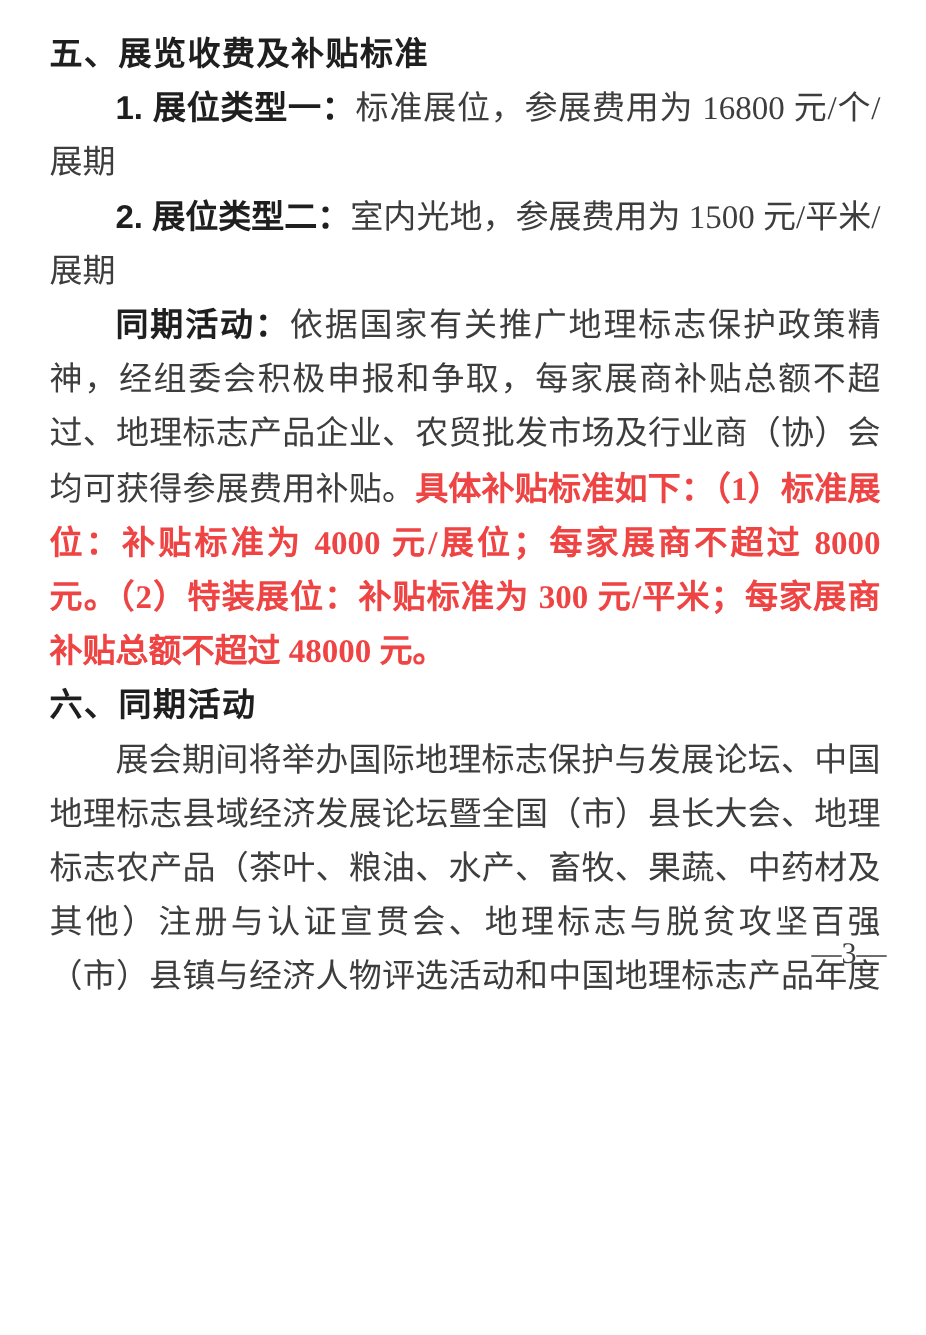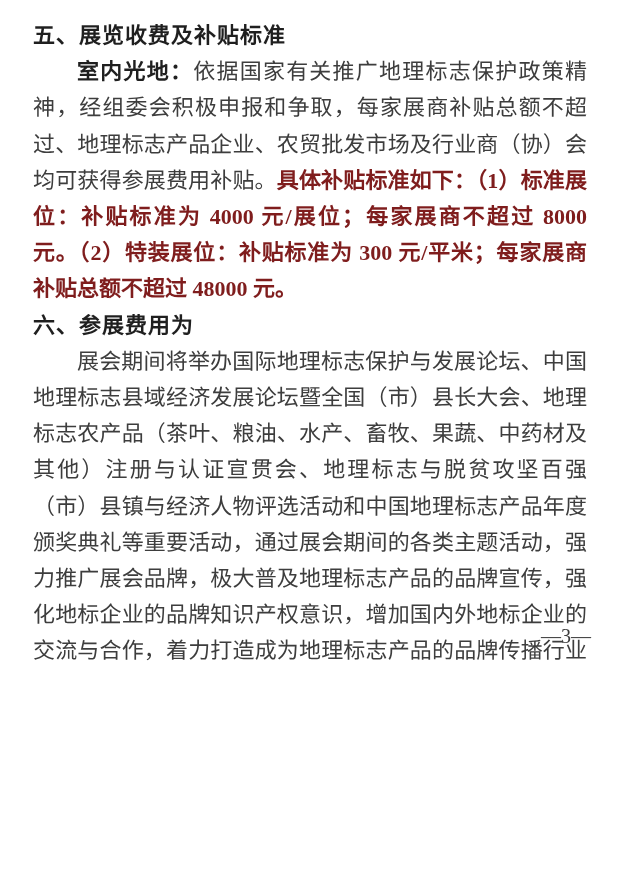--- a/index.html
+++ b/index.html
@@ -38,46 +38,48 @@
     margin: 0;
     text-indent: 2em;
   }
   .lead-bold {
     font-family: "Liberation Sans", "DejaVu Sans", sans-serif;
     font-weight: 700;
     color: #1f1f1f;
   }
   .bold-run {
     font-weight: 700;
-    color: #7f1d1d;
+    color: #ef4444;
   }
   .page-footer {
     position: absolute;
     right: 26px;
     bottom: 20px;
     font-family: "Liberation Serif", "DejaVu Serif", serif;
     font-size: 20px;
     color: #3d3d3d;
     letter-spacing: 0;
   }
 </style>
 </head>
 <body>
 
 <div class="page">
   <div class="doc-body">
 
     <h2 class="heading">五、展览收费及补贴标准</h2>
 
+    <p class="para"><span class="lead-bold">1. 展位类型一：</span><span>标准展位，参展费用为 16800 元/个/展期</span></p>
 
 
+    <p class="para"><span class="lead-bold">2. 展位类型二：</span><span>室内光地，参展费用为 1500 元/平米/展期</span></p>
 
 
-    <p class="para"><span class="lead-bold">室内光地：</span><span>依据国家有关推广地理标志保护政策精神，经组委会积极申报和争取，每家展商补贴总额不超过、地理标志产品企业、农贸批发市场及行业商（协）会均可获得参展费用补贴。</span><span class="bold-run">具体补贴标准如下：（1）标准展位：补贴标准为 4000 元/展位；每家展商不超过 8000 元。（2）特装展位：补贴标准为 300 元/平米；每家展商补贴总额不超过 48000 元。</span></p>
+    <p class="para"><span class="lead-bold">同期活动：</span><span>依据国家有关推广地理标志保护政策精神，经组委会积极申报和争取，每家展商补贴总额不超过、地理标志产品企业、农贸批发市场及行业商（协）会均可获得参展费用补贴。</span><span class="bold-run">具体补贴标准如下：（1）标准展位：补贴标准为 4000 元/展位；每家展商不超过 8000 元。（2）特装展位：补贴标准为 300 元/平米；每家展商补贴总额不超过 48000 元。</span></p>
 
-    <h2 class="heading">六、参展费用为</h2>
+    <h2 class="heading">六、同期活动</h2>
 
     <p class="para">展会期间将举办国际地理标志保护与发展论坛、中国地理标志县域经济发展论坛暨全国（市）县长大会、地理标志农产品（茶叶、粮油、水产、畜牧、果蔬、中药材及其他）注册与认证宣贯会、地理标志与脱贫攻坚百强（市）县镇与经济人物评选活动和中国地理标志产品年度颁奖典礼等重要活动，通过展会期间的各类主题活动，强力推广展会品牌，极大普及地理标志产品的品牌宣传，强化地标企业的品牌知识产权意识，增加国内外地标企业的交流与合作，着力打造成为地理标志产品的品牌传播行业盛会。</p>
 
   </div>
 
   <div class="page-footer">—3—</div>
 </div>
 
 </body></html>

